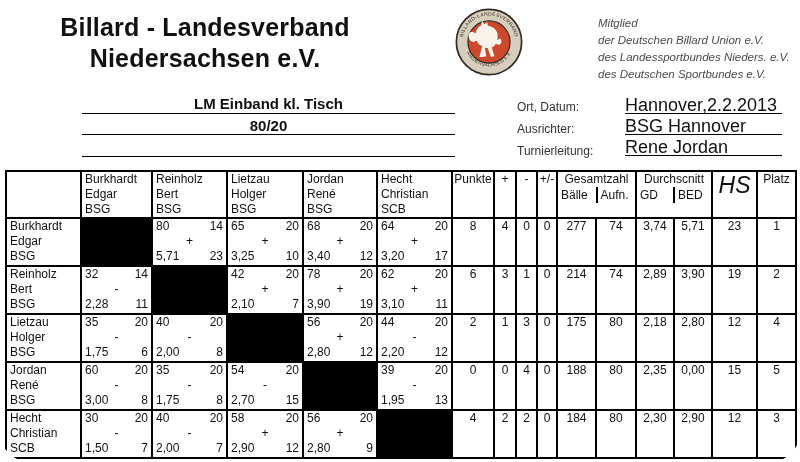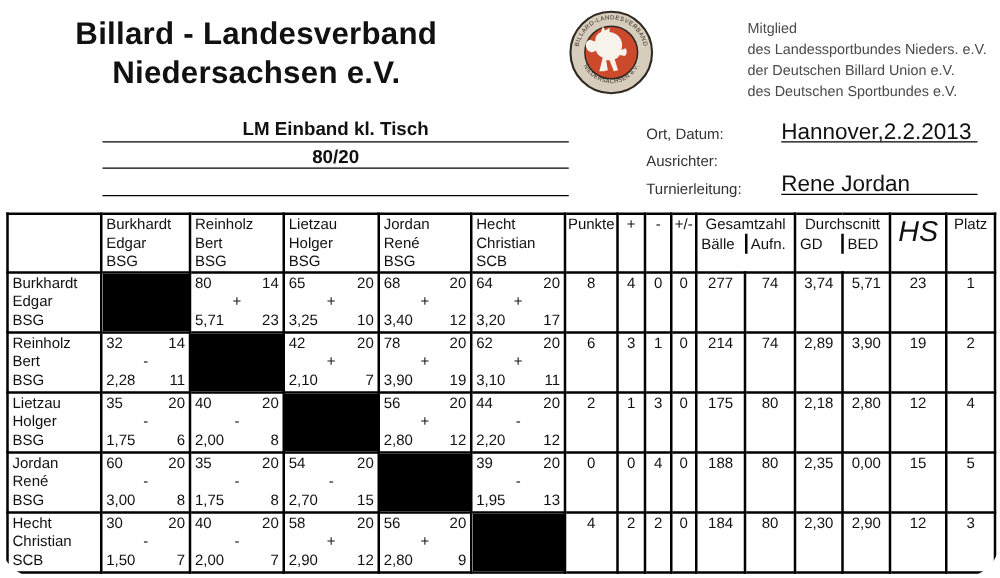--- a/index.html
+++ b/index.html
@@ -3,21 +3,21 @@
 <meta charset="utf-8">
 <style>
   * { margin:0; padding:0; box-sizing:border-box; }
   body { background:#fff; font-family:"Liberation Sans","DejaVu Sans",sans-serif; color:#111; }
   .page { position:relative; width:800px; height:462px; background:#fff; overflow:hidden;border-radius:30px; }
 
   
   .org-title { position:absolute; left:40px; top:12px; width:330px; text-align:center;
                font-size:25px; font-weight:bold; line-height:31px; letter-spacing:0.2px; }
   .logo { position:absolute; left:455px; top:8px; width:68px; height:68px; }
-  .membership { position:absolute; left:598px; top:15px; font-size:11.5px; line-height:17px; color:#4a4a4a; }
+  .membership { position:absolute; left:598px; top:15px; font-size:11.5px; line-height:17px; color:#4a4a4a;font-style:italic; }
 
   
   .event-block { position:absolute; left:82px; top:95px; width:373px; }
   .ev-line { border-bottom:1.5px solid #000; text-align:center; font-weight:bold; font-size:15px; }
   .ev-1 { height:19px; } .ev-2 { height:21px; padding-top:3px; } .ev-3 { height:22px; }
 
   
   .info-label { position:absolute; left:517px; font-size:12px; color:#333; }
   .info-value { position:absolute; left:625px; width:157px; border-bottom:1.5px solid #000;
                 font-size:18px; height:17px; line-height:16px; }
@@ -65,34 +65,35 @@
     <text font-size="7.2" fill="#332b22" letter-spacing="0.6" font-family="Liberation Sans, sans-serif">
       <textPath href="#arcTop" startOffset="50%" text-anchor="middle">BILLARD-LANDESVERBAND</textPath>
     </text>
     <text font-size="6.8" fill="#332b22" letter-spacing="0.5" font-family="Liberation Sans, sans-serif">
       <textPath href="#arcBot" startOffset="50%" text-anchor="middle">NIEDERSACHSEN e.V.</textPath>
     </text>
   </svg>
 
   <div class="membership">
     <div>Mitglied</div>
+    <div>der Deutschen Billard Union e.V.</div>
     <div>des Landessportbundes Nieders. e.V.</div>
-    <div>der Deutschen Billard Union e.V.</div>
     <div>des Deutschen Sportbundes e.V.</div>
   </div>
 
   <div class="event-block">
     <div class="ev-line ev-1">LM Einband kl. Tisch</div>
     <div class="ev-line ev-2">80/20</div>
     <div class="ev-line ev-3"></div>
   </div>
 
   <div class="info-label il-1">Ort, Datum:</div>
   <div class="info-value iv-1">Hannover,2.2.2013</div>
   <div class="info-label il-2">Ausrichter:</div>
+  <div class="info-value iv-2">BSG Hannover</div>
   <div class="info-label il-3">Turnierleitung:</div>
   <div class="info-value iv-3">Rene Jordan</div>
 
   <table class="res">
     <colgroup>
       <col style="width:75px">
         <col style="width:71px">
         <col style="width:75px">
         <col style="width:76px">
       <col style="width:74px">

